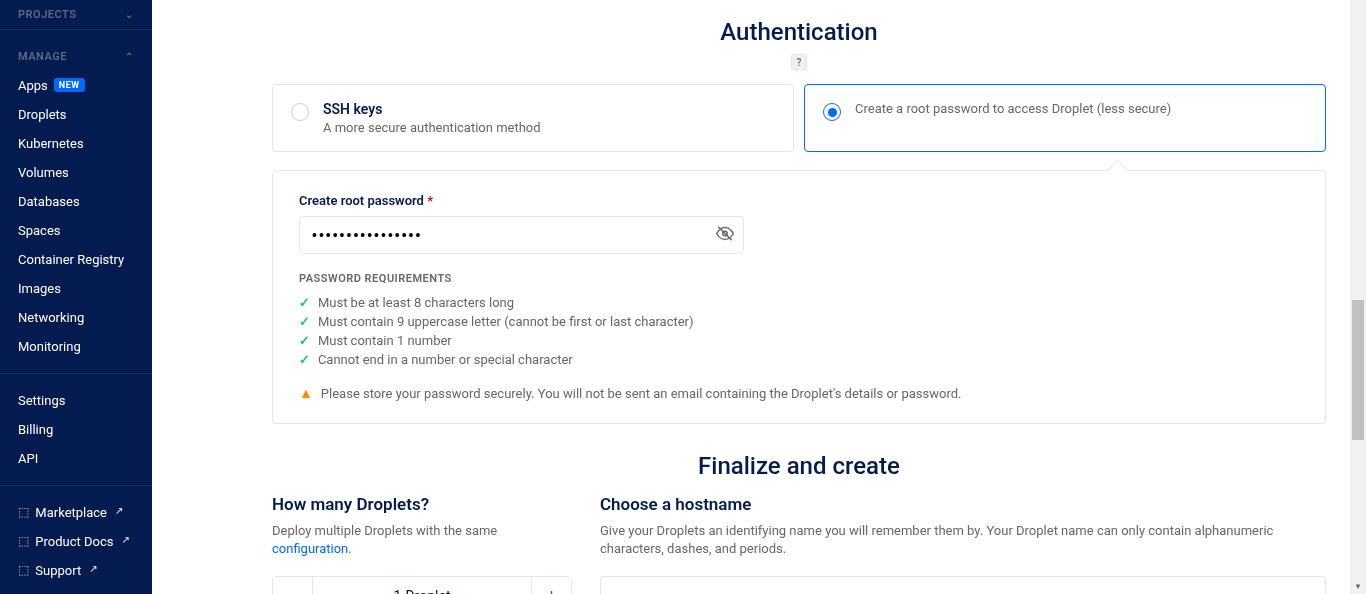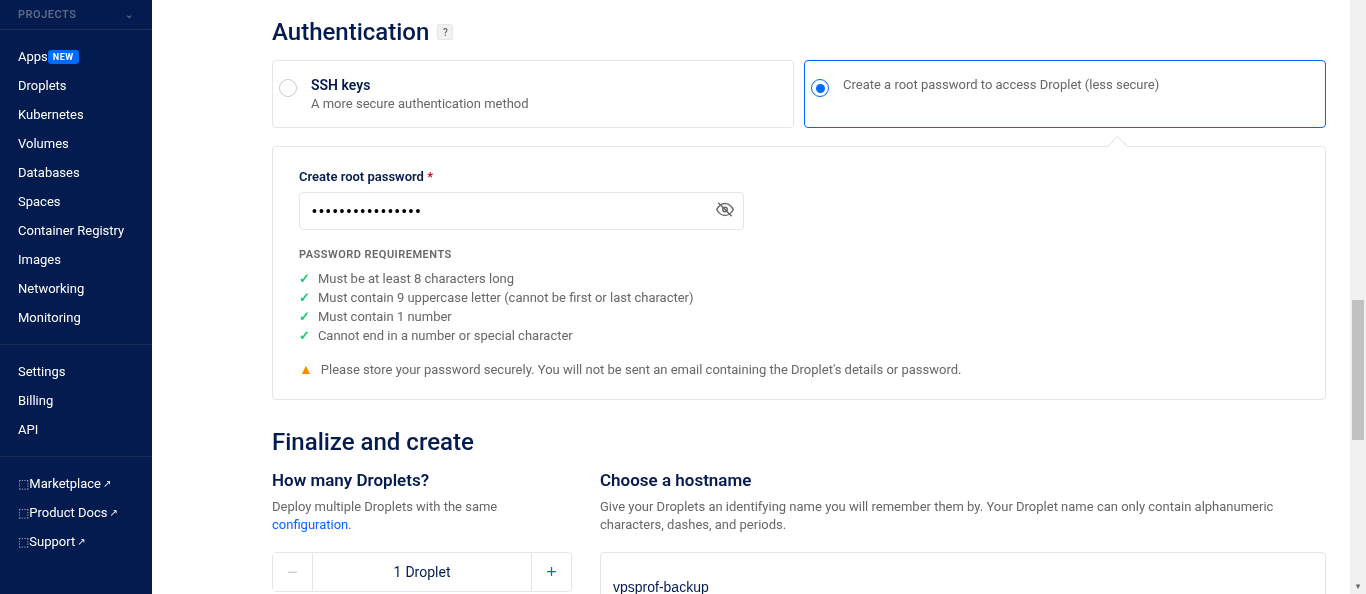--- a/index.html
+++ b/index.html
@@ -1,32 +1,32 @@
 <!DOCTYPE html>
 <html><head>
 <meta charset="utf-8">
 <style>
 * { box-sizing: border-box; margin: 0; padding: 0; }
 body { font-family: -apple-system, BlinkMacSystemFont, "Segoe UI", Roboto, sans-serif; background: #fff; color: #031b4e; width: 1366px; height: 594px; overflow: hidden; display: flex; }
 .sidebar { width: 152px; background: #031b4e; color: #fff; height: 594px; overflow-y: auto; flex-shrink: 0; }
 .sidebar-section-header { font-size: 11px; font-weight: 600; letter-spacing: 0.5px; color: #5b6987; padding: 8px 18px; display: flex; align-items: center; justify-content: space-between; cursor: pointer; }
 .sidebar-section-header .chev { font-size: 10px; color: #5b6987; }
 .sidebar hr.divider { border: none; border-top: 1px solid #1a2d55; margin: 0; }
-.sidebar-item { font-size: 13px; color: #fff; padding: 7px 18px; display: flex; align-items: center; cursor: pointer; }
+.sidebar-item { font-size: 13px; color: #fff; padding: 7px 18px; display: flex; align-items: flex-start; gap: 6px; cursor: pointer; }
 .badge-new { background: #0069ff; color: #fff; font-size: 9px; font-weight: 700; padding: 2px 5px; border-radius: 3px; letter-spacing: 0.5px; }
 .sidebar-item .ext-icon { font-size: 10px; margin-left: 2px; }
 .sidebar-item .pre-icon { font-size: 12px; opacity: 0.7; }
 .sidebar .spacer { height: 12px; }
 
 .main { flex: 1; padding: 0 40px 20px 120px; overflow-y: auto; height: 594px; }
-h2.section-title { font-size: 24px; font-weight: 500; color: #031b4e; margin: 18px 0 14px 0; display: flex; align-items: center; gap: 8px; }
+h2.section-title { font-size: 24px; font-weight: 500; color: #031b4e; margin: 18px 0 14px 0; display: flex; align-items: center; gap: 8px; flex-direction: column; }
 .help-badge { display: inline-flex; align-items: center; justify-content: center; width: 16px; height: 16px; font-size: 10px; color: #676767; background: #f1f1f1; border: 1px solid #e5e5e5; border-radius: 2px; }
 
 .auth-options { display: flex; gap: 10px; margin-bottom: 0; }
-.auth-card { flex: 1; border: 1px solid #e5e5e5; border-radius: 4px; padding: 16px 6px; display: flex; gap: 14px; cursor: pointer; background: #fff; }
+.auth-card { flex: 1; border: 1px solid #e5e5e5; border-radius: 4px; padding: 16px 18px; display: flex; gap: 14px; cursor: pointer; background: #fff; }
 .auth-card.selected { border: 1px solid #0069ff; }
 .radio { width: 18px; height: 18px; border-radius: 50%; border: 1.5px solid #ccc; flex-shrink: 0; margin-top: 2px; display: flex; align-items: center; justify-content: center; }
 .auth-card.selected .radio { border-color: #0069ff; }
 .auth-card.selected .radio::after { content: ""; width: 9px; height: 9px; border-radius: 50%; background: #0069ff; }
 .auth-card .card-body { flex: 1; }
 .auth-card .card-title { font-size: 14px; font-weight: 600; color: #031b4e; margin-bottom: 3px; }
 .auth-card .card-desc { font-size: 13px; color: #676767; }
 
 .password-panel { border: 1px solid #e5e5e5; border-radius: 4px; margin-top: 18px; padding: 22px 26px; position: relative; }
 .password-panel::before { content: ""; position: absolute; top: -8px; right: 200px; width: 14px; height: 14px; background: #fff; border-left: 1px solid #e5e5e5; border-top: 1px solid #e5e5e5; transform: rotate(45deg); }
@@ -66,20 +66,24 @@
 </head>
 <body>
 
 <div class="sidebar">
   <div class="sidebar-section-header">
     <span>PROJECTS</span>
     <span class="chev">⌄</span>
   </div>
   <hr class="divider">
   <div class="spacer"></div>
+  <div class="sidebar-section-header">
+    <span>MANAGE</span>
+    <span class="chev">⌃</span>
+  </div>
   <div class="sidebar-item">
     <span>Apps</span>
     <span class="badge-new">NEW</span>
   </div>
   <div class="sidebar-item">
       <span>Droplets</span>
     </div>
   <div class="sidebar-item">
       <span>Kubernetes</span>
     </div>

